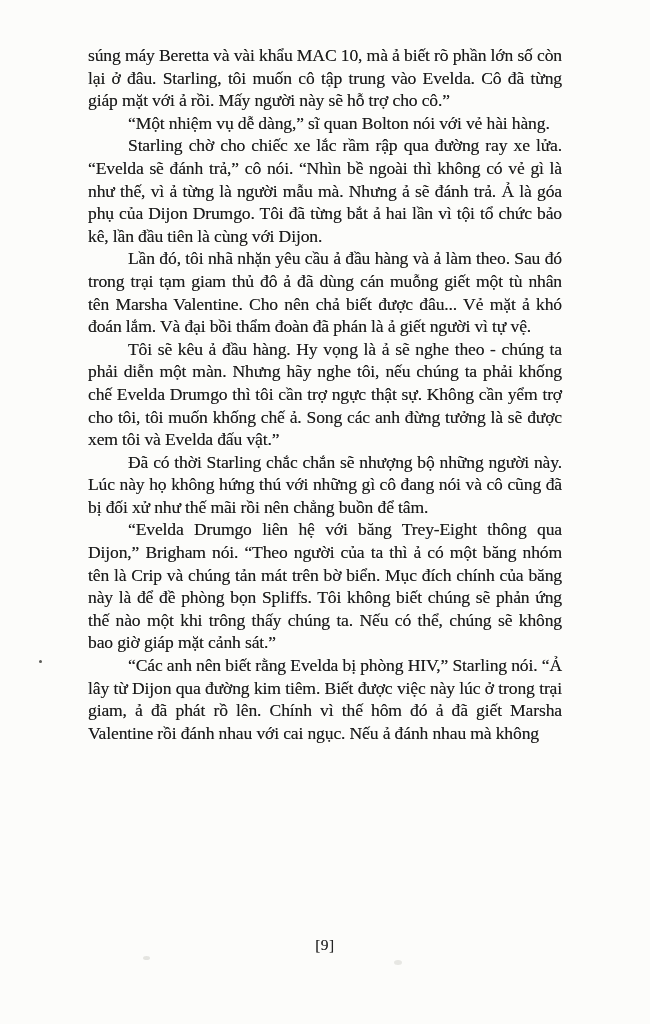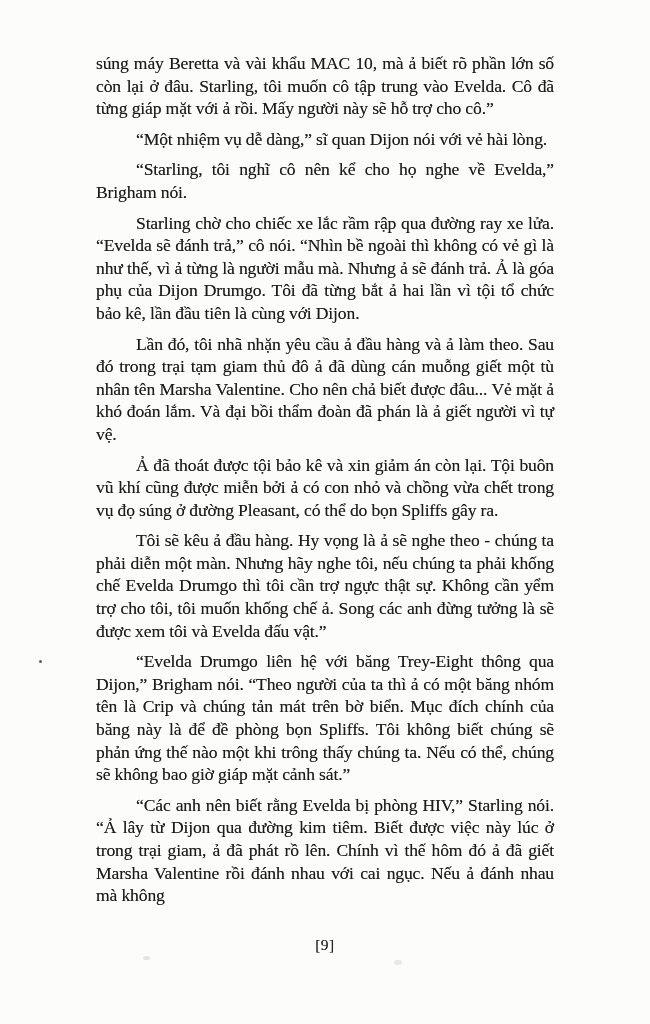--- a/index.html
+++ b/index.html
@@ -20,21 +20,21 @@
     background: #fcfcfa;
     color: #1b1b1b;
   }
   .text-block {
     position: absolute;
     left: 88px;
     top: 44px;
     width: 474px;
   }
   .para {
-    margin: 8px;
+    margin: 0;
     padding: 0;
     font-size: 17.6px;
     line-height: 22.6px;
     text-align: justify;
     letter-spacing: -0.15px;
     color: #1b1b1b;
     
     text-shadow: 0 0 0.45px rgba(30, 30, 30, 0.55);
   }
   .para.indent {
@@ -60,26 +60,25 @@
   .speck-2 { left: 143px; top: 956px; width: 7px; height: 4px; background: #e4e4e0; }
   .speck-3 { left: 394px; top: 960px; width: 8px; height: 5px; background: #e7e7e3; }
 </style>
 </head>
 <body>
 
 <div class="page">
 
   <div class="text-block">
     <p class="para">súng máy Beretta và vài khẩu MAC 10, mà ả biết rõ phần lớn số còn lại ở đâu. Starling, tôi muốn cô tập trung vào Evelda. Cô đã từng giáp mặt với ả rồi. Mấy người này sẽ hỗ trợ cho cô.”</p>
-    <p class="para indent">“Một nhiệm vụ dễ dàng,” sĩ quan Dijon nói với vẻ hài lòng.</p>
-    <p class="para indent">“Starling, tôi nghĩ cô nên kể cho họ nghe về Evelda,” Brigham nói.</p>
+    <p class="para indent">“Một nhiệm vụ dễ dàng,” sĩ quan Bolton nói với vẻ hài hàng.</p>
     <p class="para indent">Starling chờ cho chiếc xe lắc rầm rập qua đường ray xe lửa. “Evelda sẽ đánh trả,” cô nói. “Nhìn bề ngoài thì không có vẻ gì là như thế, vì ả từng là người mẫu mà. Nhưng ả sẽ đánh trả. Ả là góa phụ của Dijon Drumgo. Tôi đã từng bắt ả hai lần vì tội tổ chức bảo kê, lần đầu tiên là cùng với Dijon.</p>
     <p class="para indent">Lần đó, tôi nhã nhặn yêu cầu ả đầu hàng và ả làm theo. Sau đó trong trại tạm giam thủ đô ả đã dùng cán muỗng giết một tù nhân tên Marsha Valentine. Cho nên chả biết được đâu... Vẻ mặt ả khó đoán lắm. Và đại bồi thẩm đoàn đã phán là ả giết người vì tự vệ.</p>
-    <p class="para indent">Ả đã thoát được tội bảo kê và xin giảm án còn lại. Tội buôn vũ khí cũng được miễn bởi ả có con nhỏ và chồng vừa chết trong vụ đọ súng ở đường Pleasant, có thể do bọn Spliffs gây ra.</p>
     <p class="para indent">Tôi sẽ kêu ả đầu hàng. Hy vọng là ả sẽ nghe theo - chúng ta phải diễn một màn. Nhưng hãy nghe tôi, nếu chúng ta phải khống chế Evelda Drumgo thì tôi cần trợ ngực thật sự. Không cần yểm trợ cho tôi, tôi muốn khống chế ả. Song các anh đừng tưởng là sẽ được xem tôi và Evelda đấu vật.”</p>
+    <p class="para indent">Đã có thời Starling chắc chắn sẽ nhượng bộ những người này. Lúc này họ không hứng thú với những gì cô đang nói và cô cũng đã bị đối xử như thế mãi rồi nên chẳng buồn để tâm.</p>
     <p class="para indent">“Evelda Drumgo liên hệ với băng Trey-Eight thông qua Dijon,” Brigham nói. “Theo người của ta thì ả có một băng nhóm tên là Crip và chúng tản mát trên bờ biển. Mục đích chính của băng này là để đề phòng bọn Spliffs. Tôi không biết chúng sẽ phản ứng thế nào một khi trông thấy chúng ta. Nếu có thể, chúng sẽ không bao giờ giáp mặt cảnh sát.”</p>
     <p class="para indent">“Các anh nên biết rằng Evelda bị phòng HIV,” Starling nói. “Ả lây từ Dijon qua đường kim tiêm. Biết được việc này lúc ở trong trại giam, ả đã phát rồ lên. Chính vì thế hôm đó ả đã giết Marsha Valentine rồi đánh nhau với cai ngục. Nếu ả đánh nhau mà không</p>
   </div>
 
   <div class="page-number">[9]</div>
 
   <span class="speck speck-1"></span>
   <span class="speck speck-2"></span>
   <span class="speck speck-3"></span>
 

